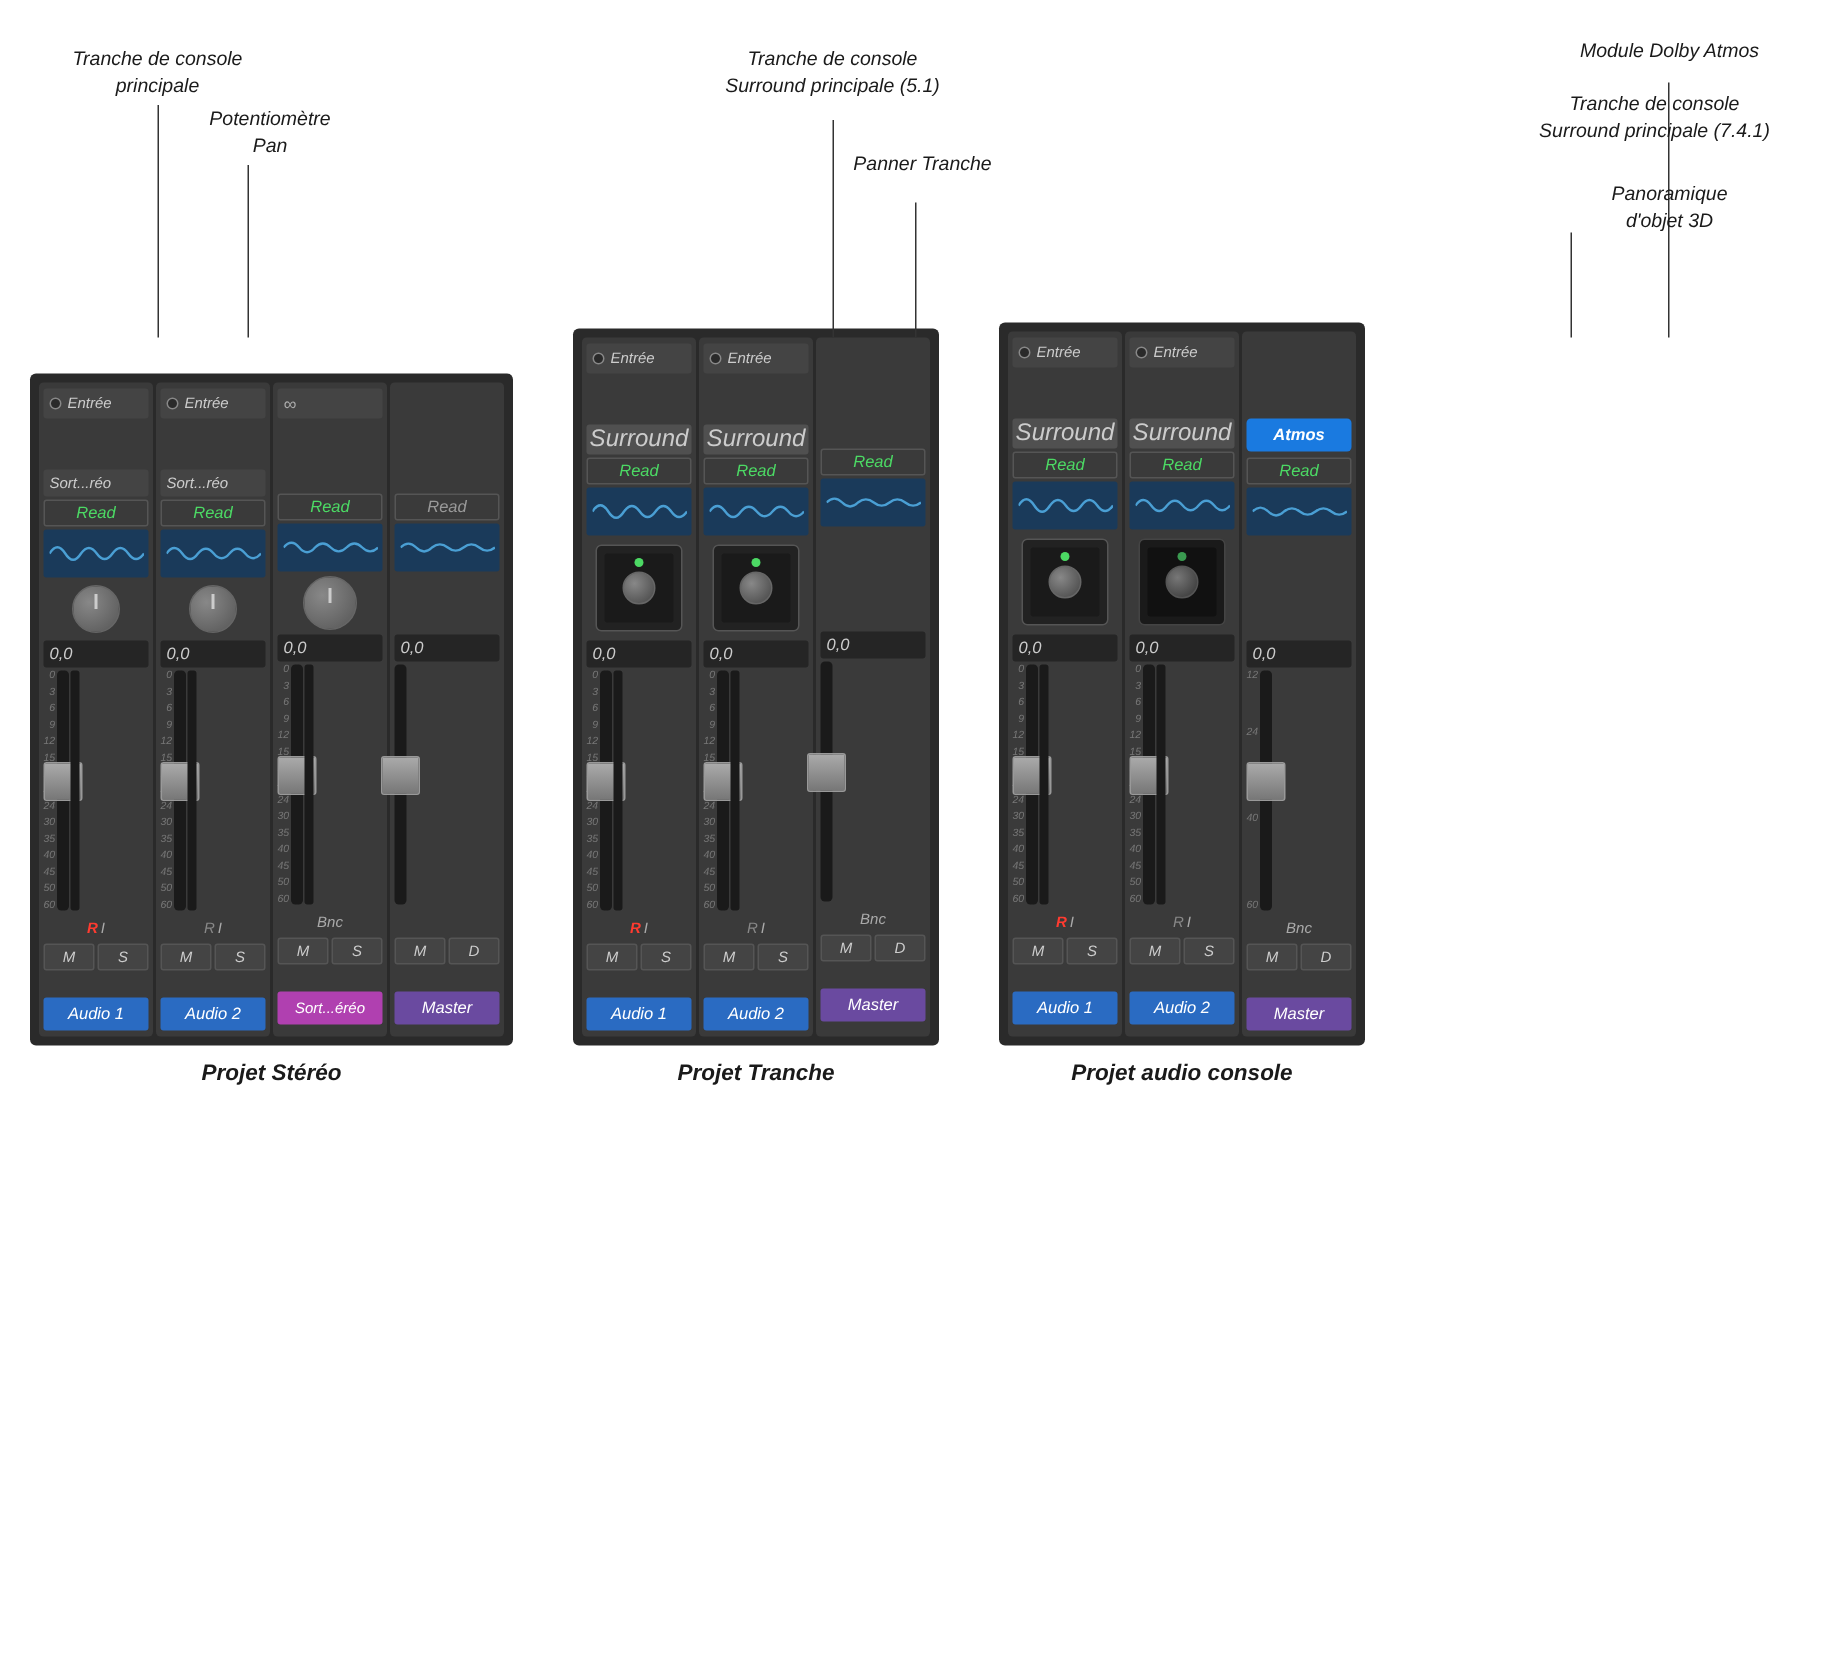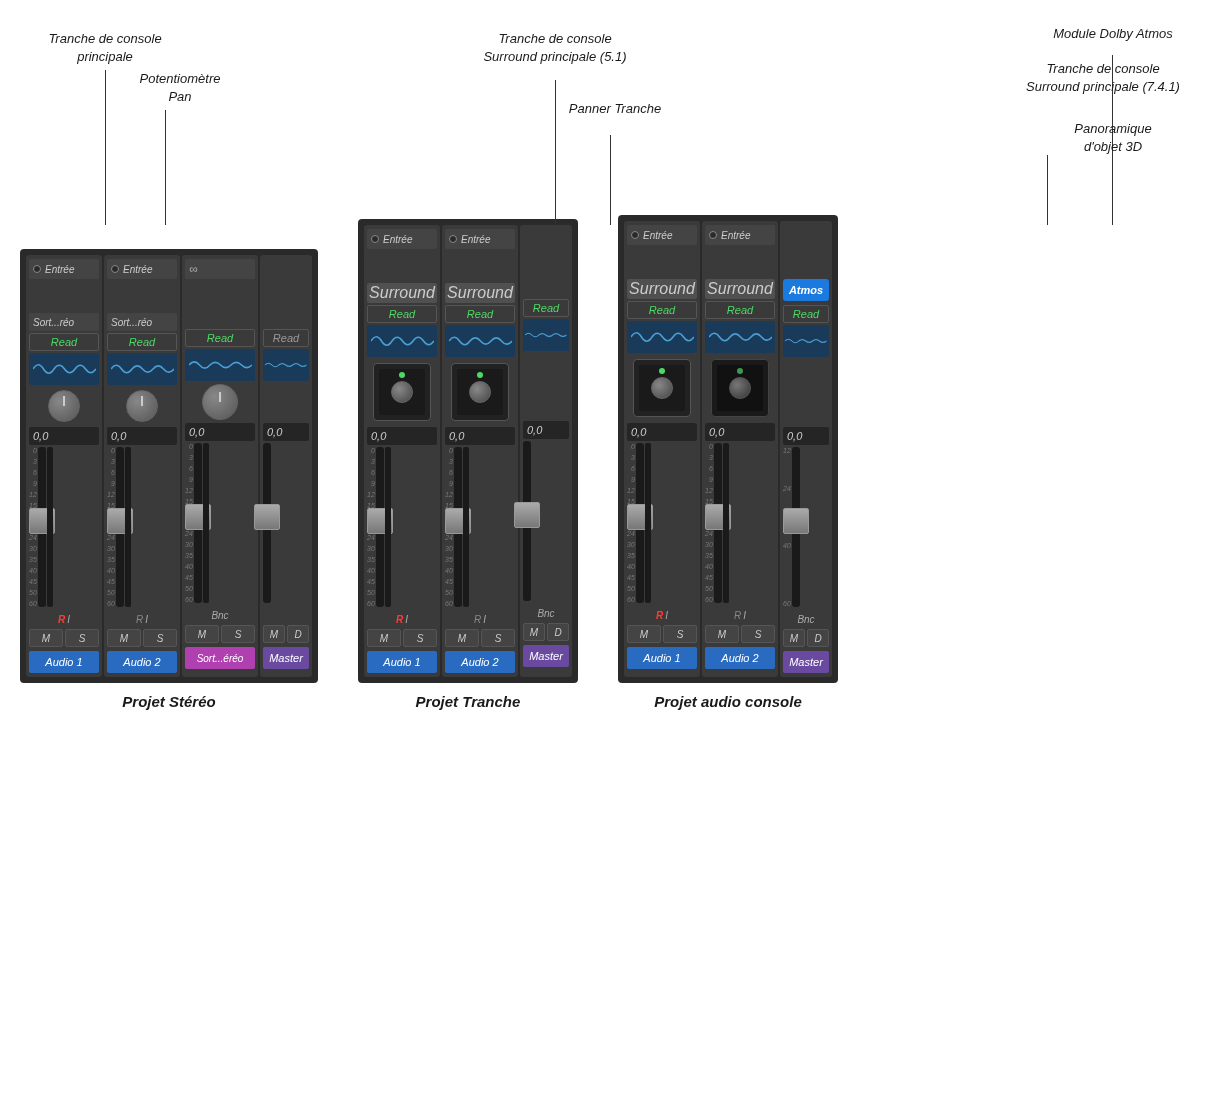--- a/index.html
+++ b/index.html
@@ -48,21 +48,21 @@
       flex-direction: column;
       align-items: center;
       width: 76px;
       background: #3a3a3a;
       border-radius: 3px;
       padding: 4px 3px;
       gap: 2px;
     }
 
     .channel-strip.narrow {
-      width: 52px;
+      width: 76px;
     }
 
     
     .input-row {
       display: flex;
       align-items: center;
       width: 100%;
       background: #444;
       border-radius: 2px;
       padding: 2px 4px;
@@ -227,21 +227,21 @@
     }
 
     
     .channel-name {
       width: 100%;
       height: 22px;
       border-radius: 2px;
       display: flex;
       align-items: center;
       justify-content: center;
-      margin-top: 2px;
+      margin-top: 16px;
     }
 
     .channel-name-text {
       font-size: 11px;
       color: #fff;
       font-weight: 500;
     }
 
     .bg-blue { background: #2a6bc2; }
     .bg-magenta { background: #b040b0; }

